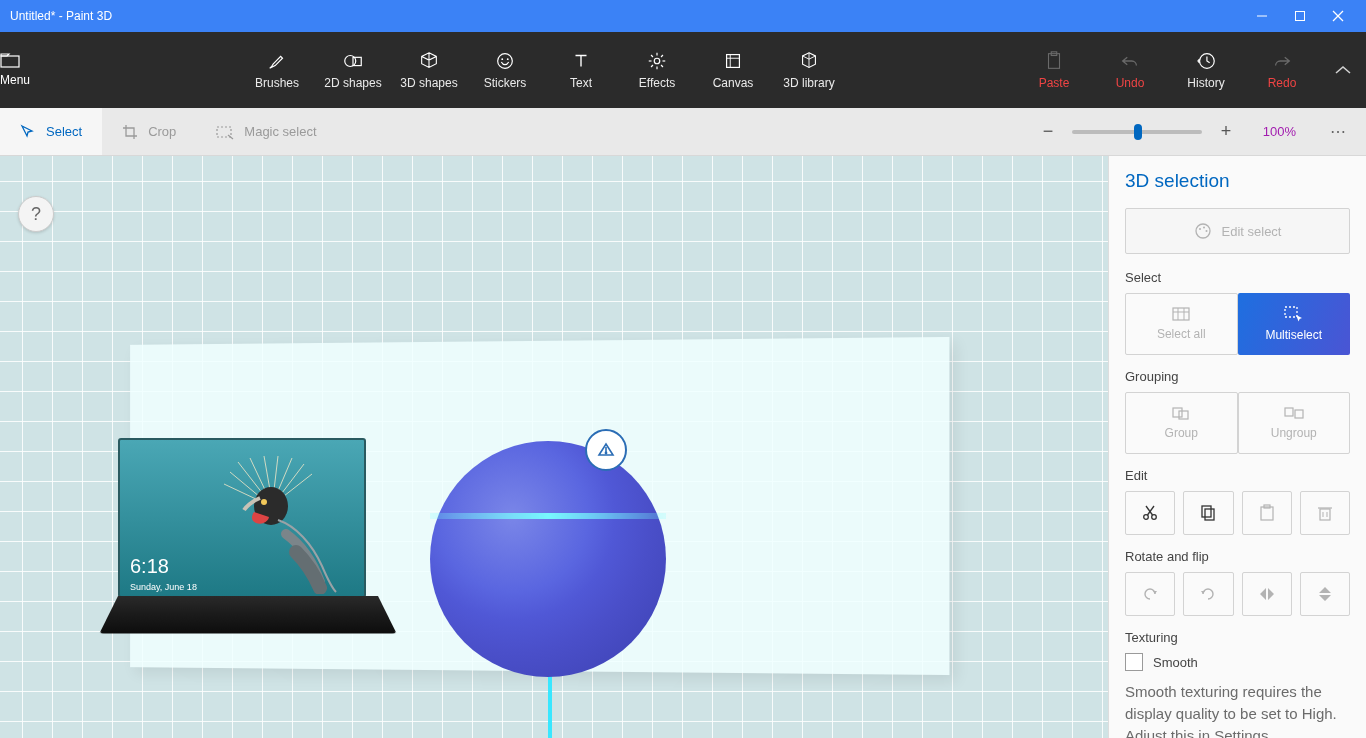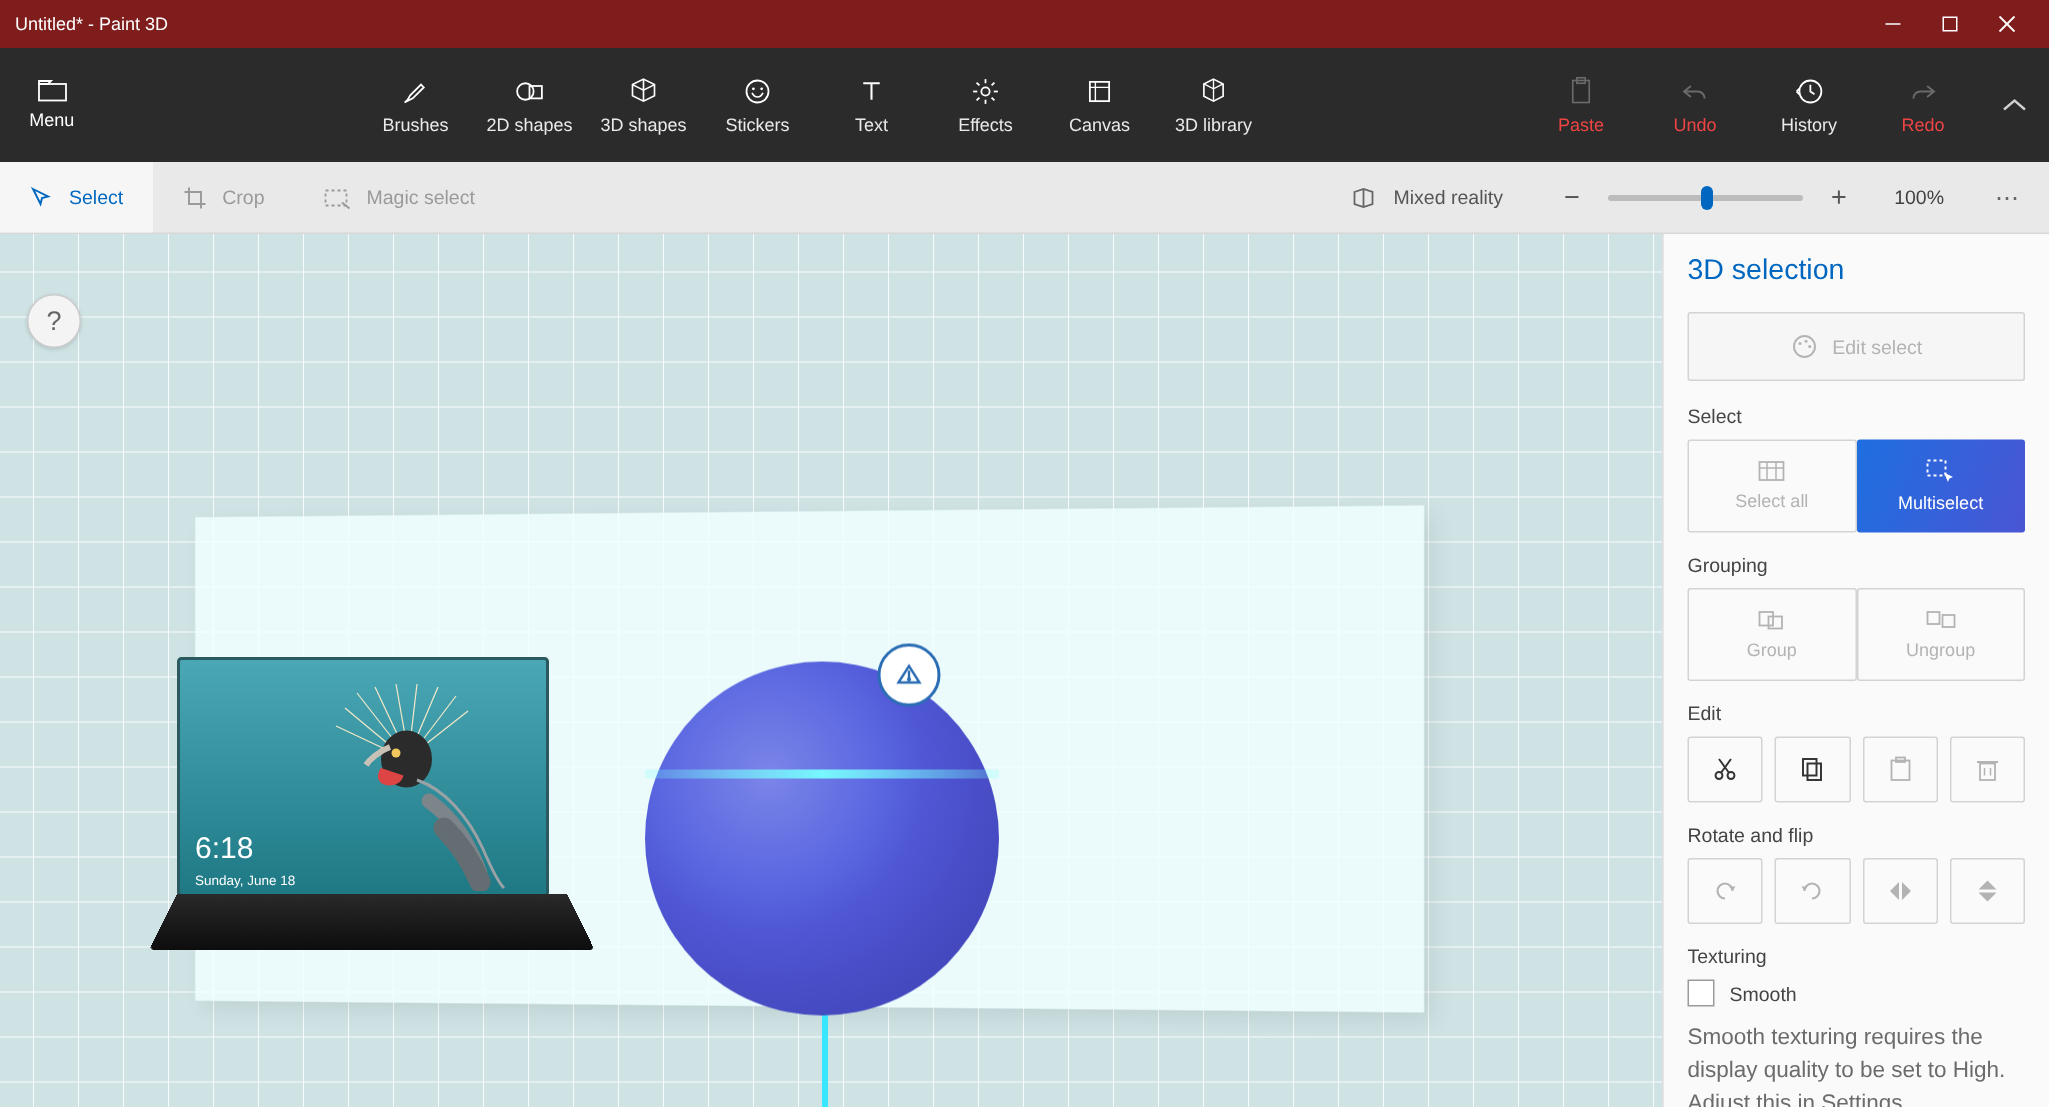--- a/index.html
+++ b/index.html
@@ -1,26 +1,26 @@
 <!DOCTYPE html>
 <html><head>
 <meta charset="utf-8">
 <style>
   * { box-sizing: border-box; margin: 0; padding: 0; font-family: "Segoe UI", Arial, sans-serif; }
   body { width: 1366px; height: 738px; overflow: hidden; background: #f0f0f0; }
 
   
-  .titlebar { height: 32px; background: #7f1d1d; color: #fff; display: flex; align-items: center; padding: 0 10px; font-size: 12px; position: relative; }
+  .titlebar { height: 32px; background: #3b82f6; color: #fff; display: flex; align-items: center; padding: 0 10px; font-size: 12px; position: relative; }
   .titlebar .title { flex: 1; }
   .titlebar .win-controls { display: flex; gap: 18px; align-items: center; position: absolute; right: 14px; }
   .titlebar .win-controls span { width: 20px; text-align: center; cursor: default; }
 
   
   .toolbar { height: 76px; background: #2b2b2b; display: flex; align-items: stretch; color: #fff; position: relative; }
-  .toolbar .menu-btn { width: 70px; display: flex; flex-direction: column; align-items: center; justify-content: center; gap: 4px; font-size: 12px; border-right: 1px solid #2b2b2b; }
+  .toolbar .menu-btn { width: 70px; display: flex; flex-direction: column; align-items: flex-start; justify-content: center; gap: 4px; font-size: 12px; border-right: 1px solid #2b2b2b; }
   .toolbar .center { flex: 1; display: flex; align-items: stretch; justify-content: center; }
   .toolbar .tb-item { width: 76px; display: flex; flex-direction: column; align-items: center; justify-content: center; gap: 4px; font-size: 12px; color: #eaeaea; }
   .toolbar .tb-item svg { width: 22px; height: 22px; }
   .toolbar .right { display: flex; align-items: stretch; margin-left: auto; }
   .toolbar .right .tb-item.disabled { color: #ef4444; }
   .toolbar .expand { width: 46px; display: flex; align-items: center; justify-content: center; }
 
   
   .subtoolbar { height: 48px; background: #e9e9e9; border-bottom: 1px solid #d8d8d8; display: flex; align-items: stretch; color: #555; font-size: 13px; }
   .subtoolbar .sb-item { display: flex; align-items: center; gap: 10px; padding: 0 20px; }
@@ -222,33 +222,27 @@
     <span>Crop</span>
   </div>
   <div class="sb-item" style="color:#9a9a9a">
     <svg width="18" height="16">
         <rect x="1" y="3" width="14" height="10" fill="none" stroke="#9a9a9a" stroke-width="1.2" stroke-dasharray="2 2"></rect>
         <path d="M12 11l5 4" stroke="#9a9a9a" stroke-width="1.3"></path>
       </svg>
     <span>Magic select</span>
   </div>
   <div class="spacer"></div>
-  <div class="sb-item">
-    <svg width="18" height="16">
-        <path d="M2 4l6-2 6 2v8l-6 2-6-2z M8 2v12" fill="none" stroke="#666" stroke-width="1.2"></path>
-      </svg>
-    <span>Mixed reality</span>
-  </div>
   <div class="zoom">
     <span class="sign">−</span>
     <div class="track">
         <div class="thumb"></div>
       </div>
     <span class="sign">+</span>
-    <span style="min-width:46px;text-align:right;color:#404040">100%</span>
+    <span style="min-width:46px;text-align:right;color:#a21caf">100%</span>
   </div>
   <div class="more">⋯</div>
 </div>
 
 <div class="content">
 
   <div class="canvas-area">
     <div class="grid"></div>
     <div class="help-badge">
         <span>?</span>

